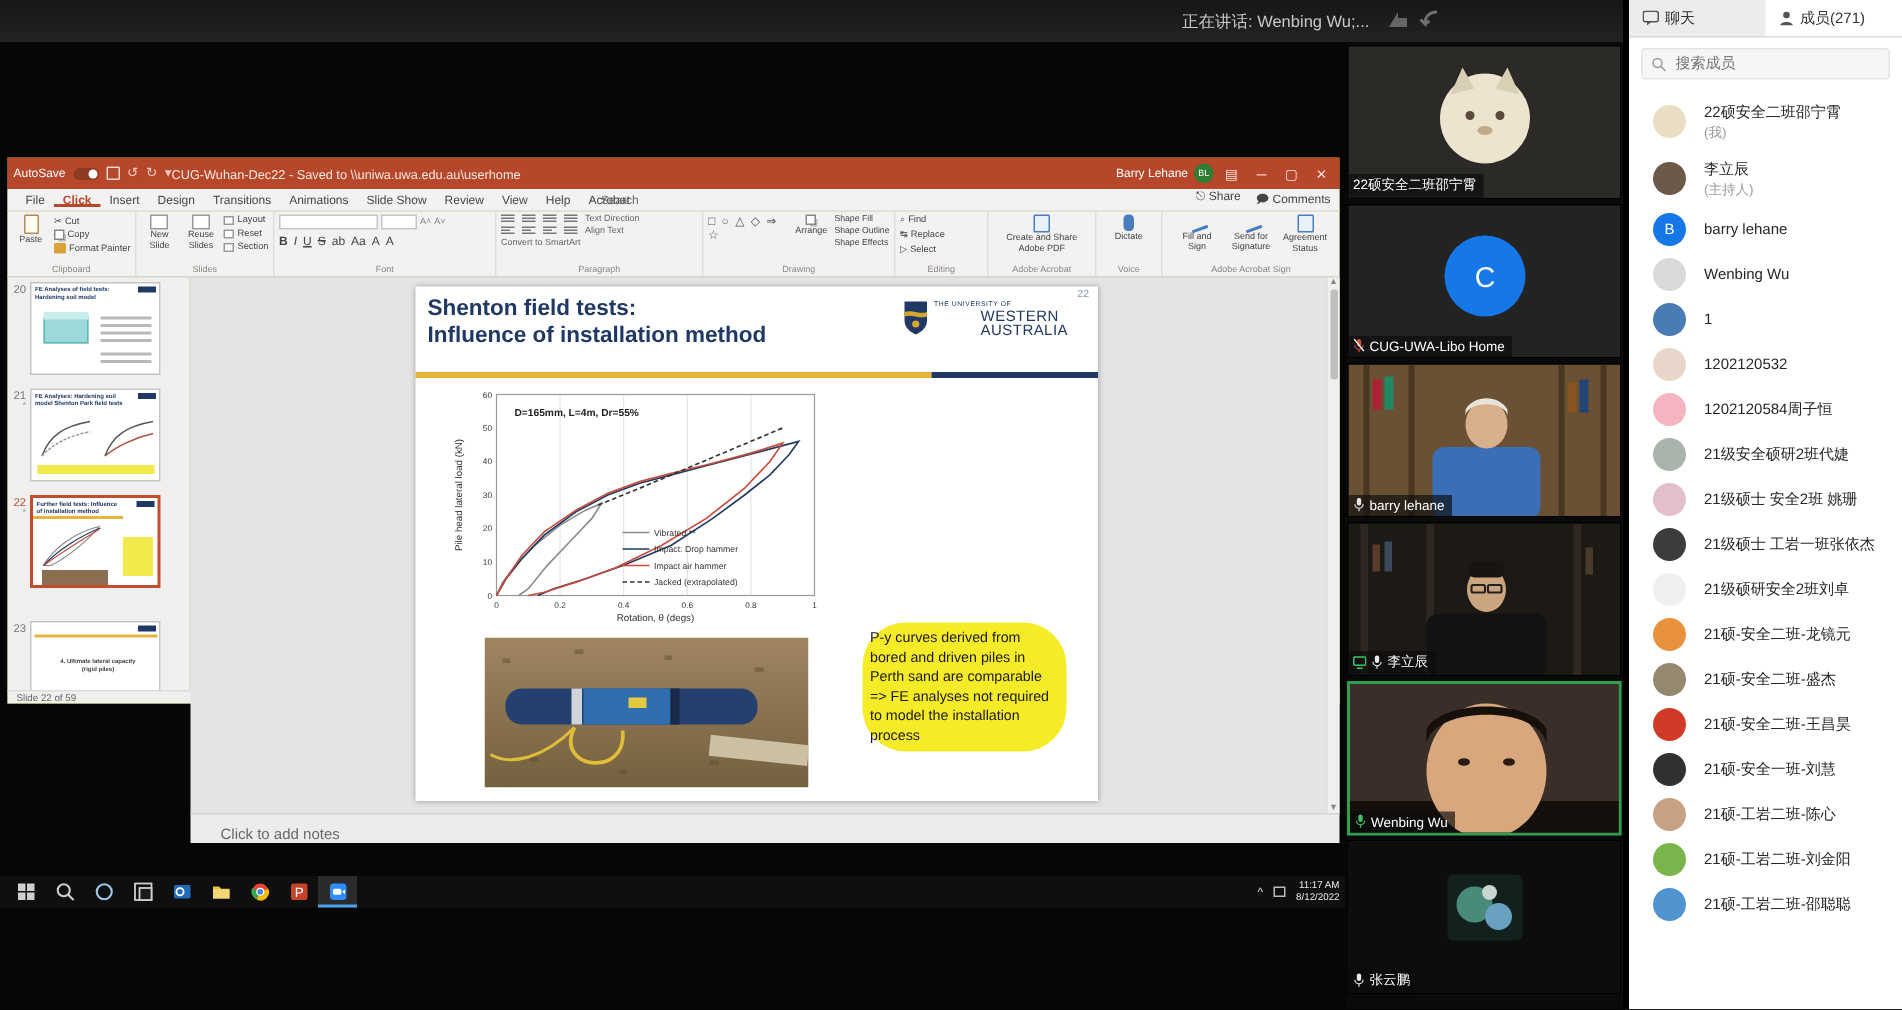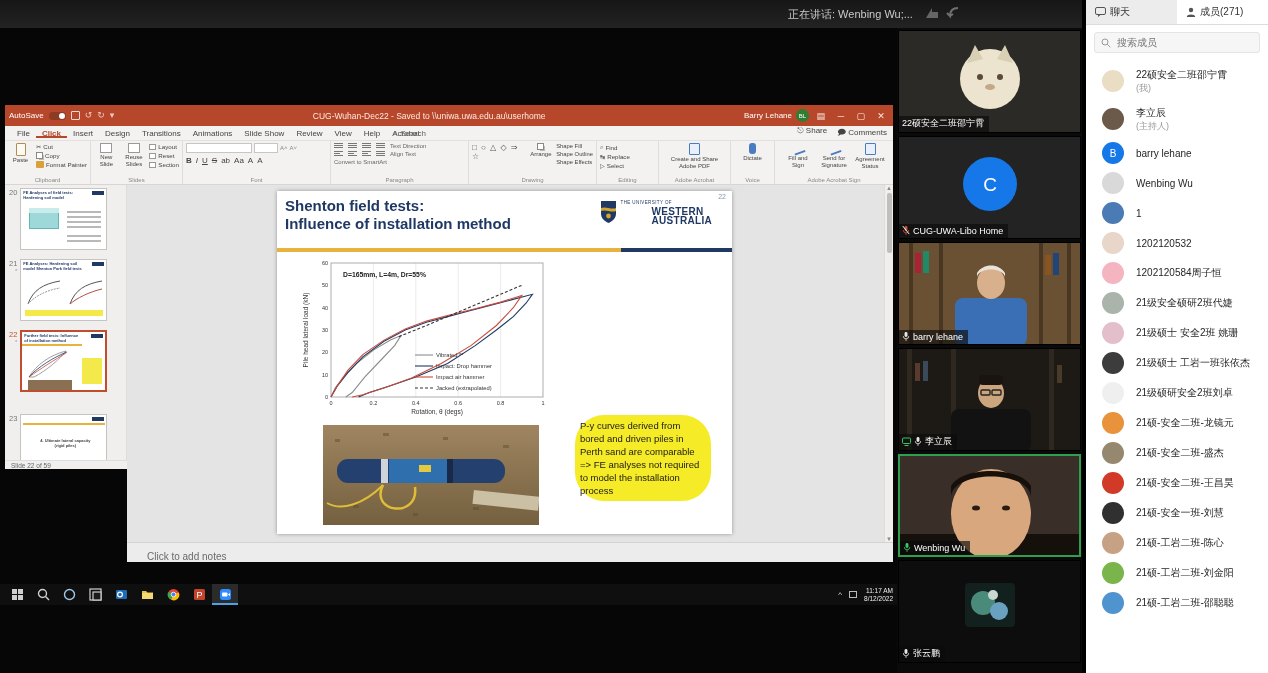--- a/index.html
+++ b/index.html
@@ -16,21 +16,21 @@
   
   .ppt{position:absolute;left:5px;top:77px;width:888px;height:364px;background:#84cc16;
        display:flex;flex-direction:column;font-size:8px;color:#333;}
   .ppt-title{height:21px;background:#b7472a;display:flex;align-items:center;color:#fff;
              font-size:8px;padding:0 4px;flex:0 0 auto;}
   .qat{display:flex;align-items:center;gap:5px;}
   .toggle{width:17px;height:8px;border-radius:4px;background:#8d3b23;position:relative;}
   .toggle::after{content:"";position:absolute;right:1px;top:1px;width:6px;height:6px;border-radius:50%;background:#fff;}
   .qic{width:9px;height:9px;border:1px solid rgba(255,255,255,.8);border-radius:1px;}
   .qarrow{color:#f3c9bd;font-size:9px;line-height:9px;}
-  .ppt-doc-title{flex:1;text-align:center;font-size:8.5px;color:#fde8e1;white-space:nowrap;overflow:hidden;}
+  .ppt-doc-title{flex:1;text-align:left;font-size:8.5px;color:#fde8e1;white-space:nowrap;overflow:hidden;}
   .acct{display:flex;align-items:center;gap:4px;}
   .avatar-bl{width:13px;height:13px;border-radius:50%;background:#2e7d32;color:#fff;font-size:6px;
              display:flex;align-items:center;justify-content:center;}
   .winbtn{width:16px;text-align:center;color:#fde8e1;font-size:9px;}
   .ppt-menu{height:15px;background:#f3f2f1;display:flex;align-items:center;padding:0 6px;
             border-bottom:1px solid #e3e1de;flex:0 0 auto;position:relative;}
   .ppt-tab{padding:0 6px;font-size:8px;color:#444;}
   .ppt-tab.active{color:#b7472a;font-weight:bold;box-shadow:inset 0 -2px 0 #b7472a;}
   .ppt-search{position:absolute;left:388px;color:#666;display:flex;gap:3px;align-items:center;}
   .menu-right{position:absolute;right:6px;display:flex;gap:10px;color:#444;}
@@ -81,21 +81,21 @@
   .st-right{margin-left:auto;display:flex;gap:5px;align-items:center;}
   .stic{width:7px;height:6px;border:1px solid #999;background:#fff;display:inline-block;}
   
   .slide{position:absolute;left:150px;top:6px;width:455px;height:343px;background:#fff;
          box-shadow:0 0 4px rgba(0,0,0,.35);}
   .s-title{position:absolute;left:8px;top:6px;font-size:15px;line-height:18px;font-weight:bold;color:#1f3864;}
   .s-num{position:absolute;right:6px;top:2px;font-size:7px;color:#8896b0;}
   .s-logo{position:absolute;right:20px;top:7px;display:flex;gap:4px;align-items:center;}
   .s-logo-txt{color:#1f3864;line-height:9px;}
   .s-logo-txt .l1{font-size:4.5px;letter-spacing:.4px;}
-  .s-logo-txt .l2{font-size:10px;font-weight:bold;letter-spacing:.3px;margin-left:31px;}
+  .s-logo-txt .l2{font-size:10px;font-weight:normal;letter-spacing:.3px;margin-left:31px;}
   .s-goldbar{position:absolute;left:0;top:57px;width:344px;height:4px;background:#e7b33c;}
   .s-navybar{position:absolute;left:344px;top:57px;right:0;height:4px;background:#1f3864;}
   .s-note{position:absolute;left:280px;top:146px;width:168px;font-size:9px;line-height:11.5px;color:#333;}
   .s-callout{position:absolute;left:298px;top:224px;width:136px;background:#f5eb27;color:#1a1a1a;
              font-size:9.5px;line-height:13px;padding:4px 5px;border-radius:29px;}
   .chart{position:absolute;left:24px;top:64px;}
   .photo{position:absolute;left:46px;top:234px;}
   
   .taskbar{position:absolute;left:0;top:556px;width:897px;height:21px;background:#0f0f0f;
            display:flex;align-items:center;padding:0 4px;}

